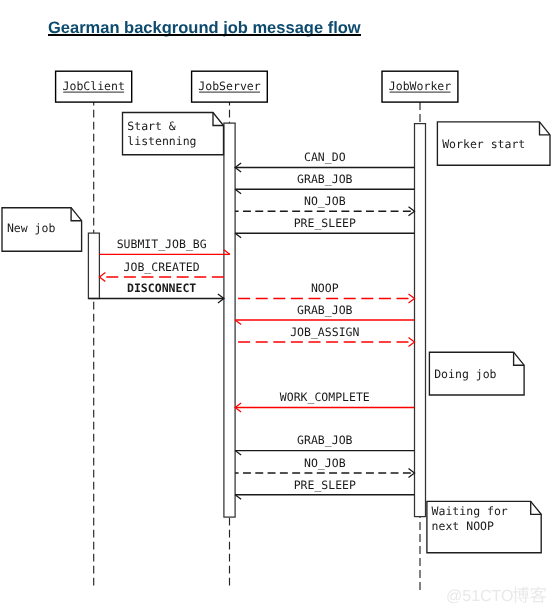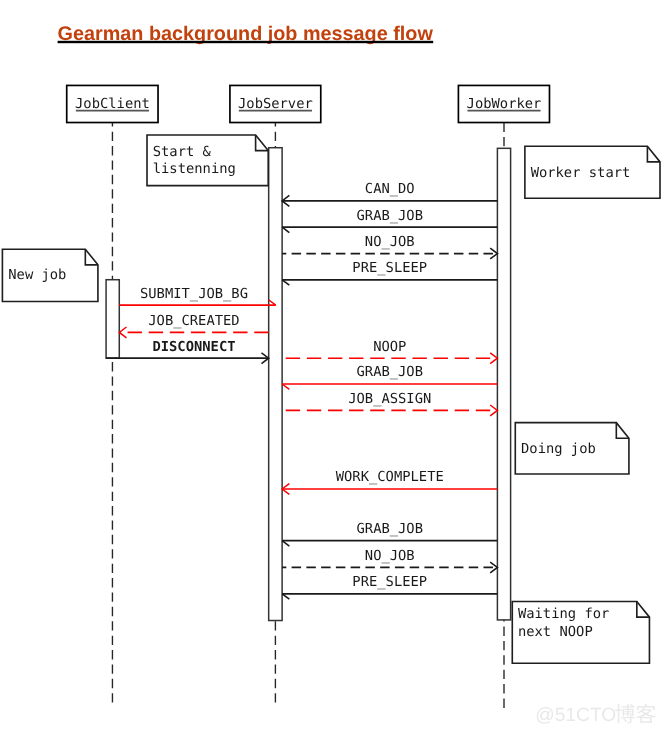--- a/index.html
+++ b/index.html
@@ -4,21 +4,21 @@
 <title>Gearman background job message flow</title>
 <style>
   html,body{margin:0;padding:0;background:#ffffff;}
   body{width:554px;height:614px;overflow:hidden;
        font-family:"Liberation Sans",sans-serif;
        -webkit-font-smoothing:antialiased;text-rendering:geometricPrecision;}
   #stage{position:relative;width:554px;height:614px;background:#fff;}
   #diagram{position:absolute;left:0;top:0;width:554px;height:614px;}
   .page-title{position:absolute;left:48px;top:19.4px;
        font-family:"Liberation Sans",sans-serif;font-weight:bold;
-       font-size:16.5px;line-height:19px;color:#c2410c;white-space:nowrap;}
+       font-size:16.5px;line-height:19px;color:#0c4a6e;white-space:nowrap;}
   .page-title .u{position:relative;}
   .page-title .u::after{content:"";position:absolute;left:0;right:-0.5px;
        top:15.0px;height:1.5px;background:#000;}
   .watermark{position:absolute;left:446px;top:585px;overflow:visible;}
   .watermark text{font-family:"Liberation Sans",sans-serif;font-size:16px;fill:#e9e9e9;}
   .watermark path{fill:#e9e9e9;}
   text{font-family:"DejaVu Sans Mono",monospace;font-size:11.5px;fill:#1a1a1a;}
   text.bold{font-weight:bold;}
 </style>
 </head>

